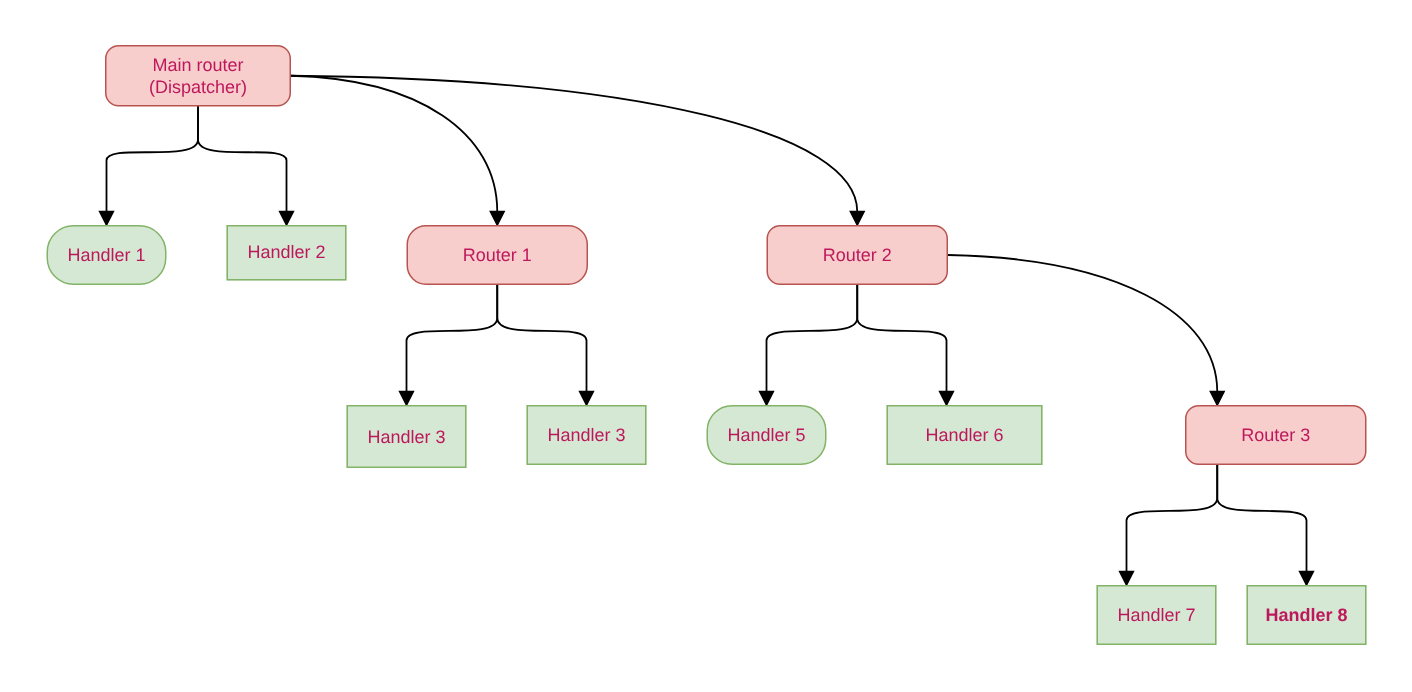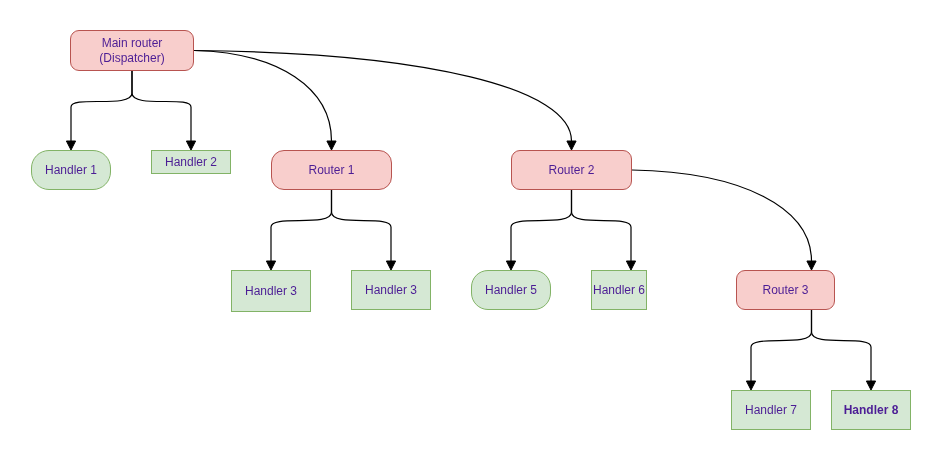--- a/index.html
+++ b/index.html
@@ -28,21 +28,21 @@
   .node {
     position: absolute;
     box-sizing: border-box;
     display: flex;
     align-items: center;
     justify-content: center;
     text-align: center;
     font-family: "Liberation Sans", sans-serif;
     font-size: 12px;
     line-height: 15px;
-    color: #4c1d95;
+    color: #be185d;
     white-space: pre-line;
   }
   .node-router {
     background: #f8cecc;
     border: 1px solid #b85450;
     border-radius: 9px;
   }
   .node-handler {
     background: #d5e8d4;
     border: 1px solid #82b366;
@@ -87,24 +87,24 @@
       <polygon points="806.9,261 816.1,261 811.5,270" class="edge-arrow"></polygon>
       <path d="M 811.5 310 L 811.5 332 C 811.5 348, 751 334, 751 347 L 751 381" class="edge-path"></path>
       <polygon points="746.4,381 755.6,381 751,390" class="edge-arrow"></polygon>
       <path d="M 811.5 310 L 811.5 332 C 811.5 348, 871 334, 871 347 L 871 381" class="edge-path"></path>
       <polygon points="866.4,381 875.6,381 871,390" class="edge-arrow"></polygon>
     </svg>
   <div id="node-layer">
       <div class="node node-router" style="left: 70px; top: 30px; width: 124px; height: 41px;">Main router
 (Dispatcher)</div>
       <div class="node node-handler" style="left: 31px; top: 150px; width: 80px; height: 40px; border-radius: 18px;">Handler 1</div>
-      <div class="node node-handler" style="left: 151px; top: 150px; width: 80px; height: 24px;">Handler 2</div>
+      <div class="node node-handler" style="left: 151px; top: 150px; width: 80px; height: 37px;">Handler 2</div>
       <div class="node node-router" style="left: 271px; top: 150px; width: 121px; height: 40px; border-radius: 13px;">Router 1</div>
       <div class="node node-router" style="left: 511px; top: 150px; width: 121px; height: 40px;">Router 2</div>
       <div class="node node-handler" style="left: 231px; top: 270px; width: 80px; height: 42px;">Handler 3</div>
       <div class="node node-handler" style="left: 351px; top: 270px; width: 80px; height: 40px;">Handler 3</div>
       <div class="node node-handler" style="left: 471px; top: 270px; width: 80px; height: 40px; border-radius: 17px;">Handler 5</div>
-      <div class="node node-handler" style="left: 591px; top: 270px; width: 56px; height: 40px;">Handler 6</div>
-      <div class="node node-router" style="left: 736px; top: 270px; width: 99px; height: 40px;">Router 3</div>
+      <div class="node node-handler" style="left: 591px; top: 270px; width: 104px; height: 40px;">Handler 6</div>
+      <div class="node node-router" style="left: 790px; top: 270px; width: 121px; height: 40px;">Router 3</div>
       <div class="node node-handler" style="left: 731px; top: 390px; width: 80px; height: 40px;">Handler 7</div>
       <div class="node node-handler" style="left: 831px; top: 390px; width: 80px; height: 40px; font-weight: bold;">Handler 8</div>
     </div>
 </div>
 
 </body></html>

